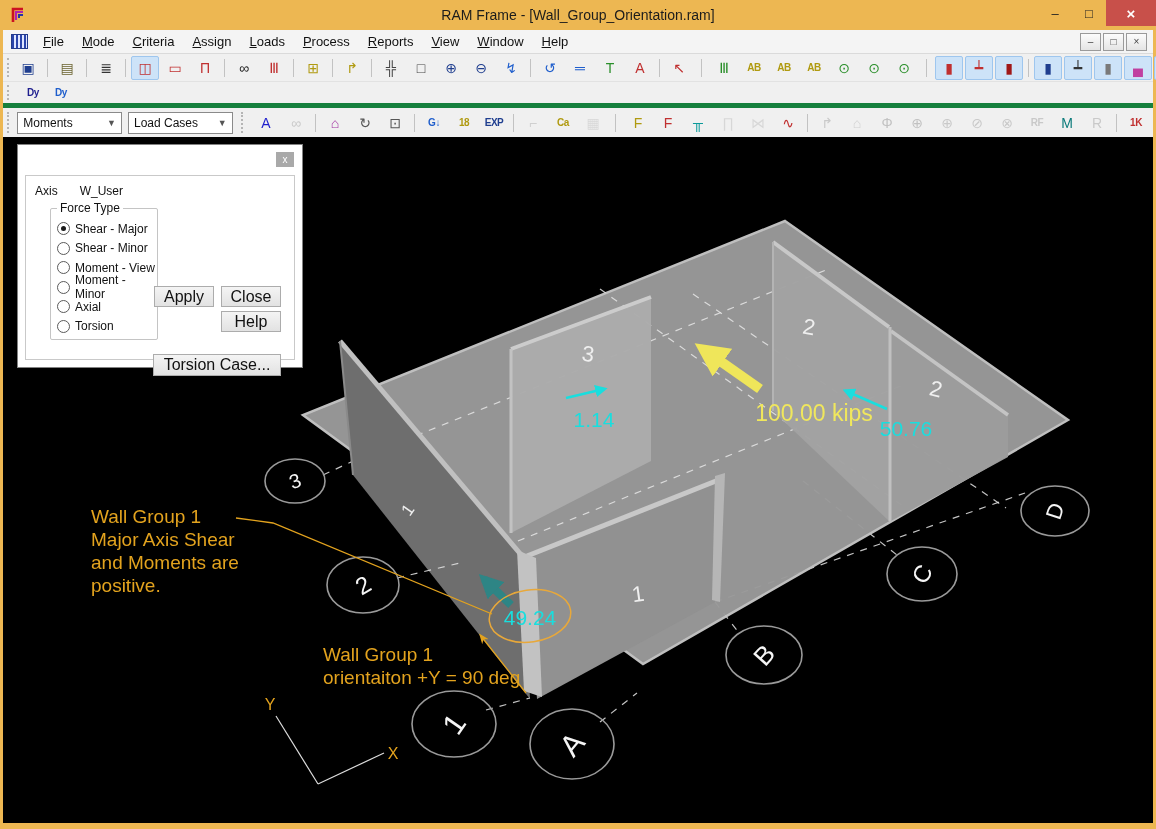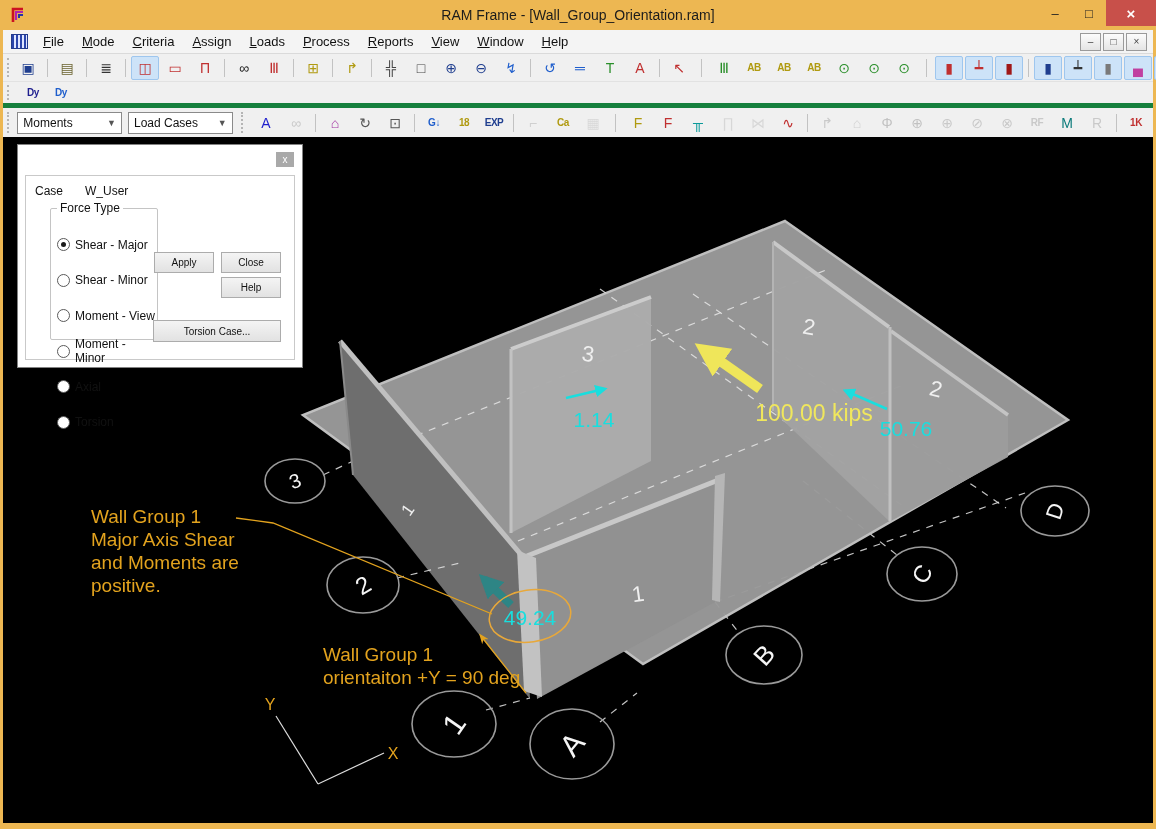--- a/index.html
+++ b/index.html
@@ -58,26 +58,26 @@
   .dialog{position:absolute;left:14px;top:7px;width:284px;height:222px;background:#fff;
           border:1px solid #828282;box-shadow:3px 3px 8px rgba(0,0,0,.55);font-size:12px;color:#111;}
   .dlg-title{height:25px;text-align:center;font-size:15px;padding-top:5px;color:#1a1a1a;}
   .dlg-close{position:absolute;right:8px;top:7px;width:18px;height:15px;background:#a9a9a9;color:#fff;
              font-size:10px;line-height:15px;text-align:center;cursor:default;}
   .dlg-client{position:absolute;left:7px;right:7px;top:30px;bottom:7px;border:1px solid #c9c9c9;}
   .dlg-tabs{position:absolute;left:9px;top:8px;display:flex;gap:22px;}
   .groupbox{position:absolute;left:24px;top:32px;width:106px;height:130px;border:1px solid #c4c4c4;border-radius:2px;}
   .gb-legend{position:absolute;top:-8px;left:6px;background:#fff;padding:0 3px;}
   .radio-col{position:absolute;left:6px;top:10px;right:2px;display:flex;flex-direction:column;}
-  .radio-row{display:flex;align-items:center;height:19.5px;cursor:default;margin-top:16px;}
+  .radio-row{display:flex;align-items:center;height:19.5px;cursor:default;}
   .radio{width:11px;height:11px;border:1px solid #5a5a5a;border-radius:50%;background:#fff;margin-right:5px;
          position:relative;flex:0 0 auto;}
   .radio.sel::after{content:"";position:absolute;left:2.5px;top:2.5px;width:5px;height:5px;border-radius:50%;background:#1a1a1a;}
   .dbtn{position:absolute;height:19px;border:1px solid #acacac;background:linear-gradient(#f4f4f4,#e2e2e2);
-        font-size:10px;color:#111;display:flex;align-items:center;justify-content:center;cursor:default;font-family:"Liberation Sans",sans-serif;}
+        font-size:16px;color:#111;display:flex;align-items:center;justify-content:center;cursor:default;font-family:"Liberation Sans",sans-serif;margin-top:34px;}
   
   .statusbar{height:21px;background:#f0f0f0;border-top:1px solid #cfcfcf;position:relative;
              font-size:12px;color:#222;display:flex;align-items:center;padding:0 8px;}
   .sb-view{position:absolute;left:542px;}
   .sb-dot{position:absolute;right:95px;top:2px;width:17px;height:17px;border-radius:50%;
           background:radial-gradient(circle at 35% 28%,#7fd77f,#1e8a1e 55%,#0c5e0c);border:1px solid #0a4a0a;}
   .sb-grip{position:absolute;right:3px;bottom:2px;font-size:11px;color:#aaa;letter-spacing:-1px;}
 </style>
 </head>
 <body>
@@ -365,21 +365,21 @@
         <text class="axlbl" x="267" y="573">Y</text>
         <text class="axlbl" x="390" y="622">X</text>
       </g>
     </svg>
 
     
     <div class="dialog">
       <div class="dlg-close">x</div>
       <div class="dlg-client">
         <div class="dlg-tabs">
-          <span>Case</span>
+          <span>Axis</span>
           <span>W_User</span>
         </div>
         <div class="groupbox">
           <span class="gb-legend">Force Type</span>
           <div class="radio-col" id="radio-col">
               <label class="radio-row">
                 <span class="radio sel"></span>
                 <span>Shear - Major</span>
               </label>
               <label class="radio-row">

